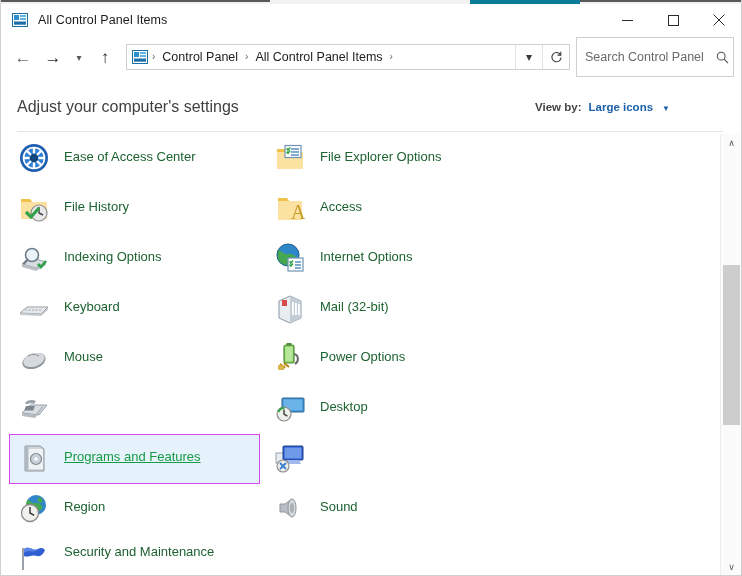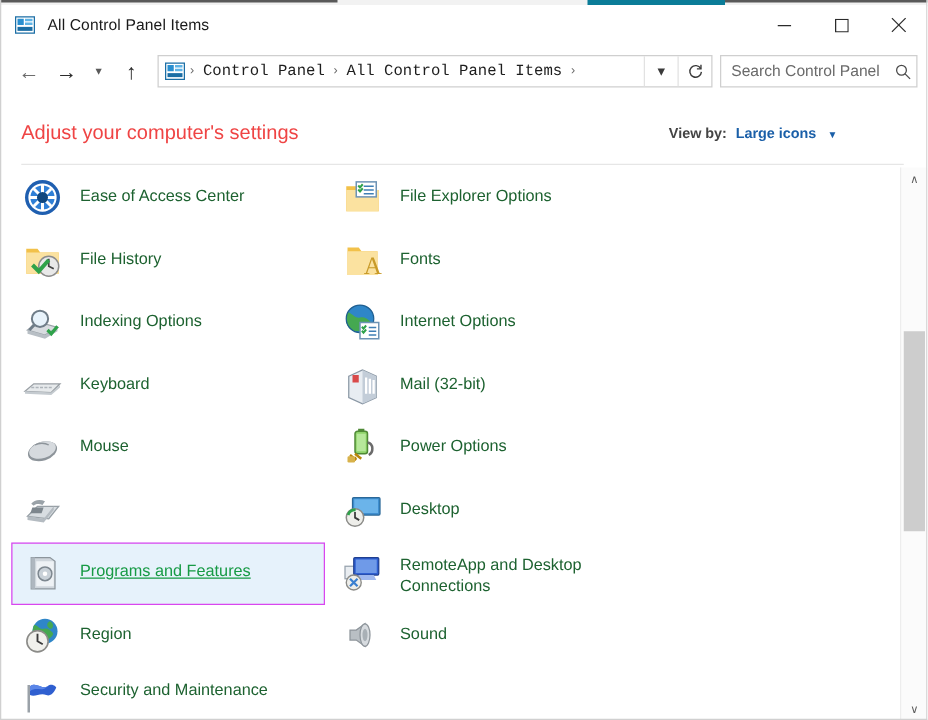--- a/index.html
+++ b/index.html
@@ -135,21 +135,20 @@
     width: 16px; height: 16px;
     margin-left: 5px;
     position: relative;
     flex: none;
   }
   .crumb {
     font-size: 12.5px;
     color: #1d1d1d;
     padding: 0 3px;
     white-space: nowrap;
-    font-family: Liberation Mono, monospace;
   }
   .crumb-sep {
     font-size: 10px;
     color: #6a6a6a;
     padding: 0 4px;
     line-height: 1;
   }
   .crumb-spacer { flex: 1 1 auto; }
   .crumb-divider {
     width: 1px;
@@ -158,21 +157,21 @@
   }
   .crumb-ctl {
     width: 26px; height: 24px;
     display: flex; align-items: center; justify-content: center;
     flex: none;
   }
   .crumb-ctl .gl { font-size: 12px; color: #3a3a3a; line-height: 1; }
 
   .searchbox {
     width: 158px;
-    height: 26px;
+    height: 40px;
     margin-left: 6px;
     margin-right: 8px;
     border: 1px solid #cfcfcf;
     box-sizing: border-box;
     display: flex;
     align-items: center;
     flex: none;
     background: #ffffff;
   }
   .search-ph {
@@ -189,21 +188,21 @@
   .content-head {
     position: absolute;
     top: 84px; left: 0;
     width: 742px; height: 46px;
     display: flex;
     align-items: center;
   }
   .page-title {
     margin-left: 17px;
     font-size: 16px;
-    color: #ef4444;
+    color: #404040;
     text-align: center;
   }
   .viewby-wrap {
     position: absolute;
     right: 72px;
     display: flex;
     align-items: baseline;
     gap: 7px;
     font-weight: bold;
   }
@@ -549,21 +548,21 @@
           <span class="lb">File Explorer Options</span>
         </div>
         <div class="cpitem">
           <span class="ic">
             <svg class="ico-svg" viewBox="0 0 32 32">
               <path d="M4 6h9l2.2 3H28v19H4z" fill="#f2c14a"></path>
               <path d="M4 9h24v19H4z" fill="#fbe2a0"></path>
               <text x="17" y="27" font-family="Liberation Serif, serif" font-size="20" fill="#c89a28">A</text>
             </svg>
           </span>
-          <span class="lb">Fonts</span>
+          <span class="lb">Access</span>
         </div>
         <div class="cpitem">
           <span class="ic">
             <svg class="ico-svg" viewBox="0 0 32 32">
               <circle cx="14" cy="13" r="11" fill="#2f86c8"></circle>
               <path d="M5 8c4 2 6 5 9 4s6 1 8 3-4 8-10 8S2 18 3 12s1-4 2-4z" fill="#45a851"></path>
               <circle cx="14" cy="13" r="11" fill="none" stroke="#1f5f91" stroke-width="1"></circle>
               <rect x="14" y="16" width="15" height="13" fill="#ffffff" stroke="#6d93b5" stroke-width="1.2"></rect>
               <g stroke="#3f7fb5" stroke-width="1.3">
                 <line x1="21" y1="20" x2="27" y2="20"></line>
@@ -620,21 +619,20 @@
           <span class="ic">
             <svg class="ico-svg" viewBox="0 0 32 32">
               <rect x="2" y="11" width="13" height="10" fill="#e9edf1" stroke="#97a2ad" stroke-width="1"></rect>
               <rect x="9" y="4" width="20" height="14" rx="1" fill="#2f5fd0" stroke="#1f3f90" stroke-width="1"></rect>
               <rect x="10.6" y="5.6" width="16.8" height="10.8" fill="#6f9ae8"></rect>
               <path d="M13 18h12l2 4H11z" fill="#9fb8ee"></path>
               <circle cx="9" cy="24" r="6" fill="#eeeeea" stroke="#8b8b88" stroke-width="1.1"></circle>
               <path d="M6 21l6 6M12 21l-6 6" stroke="#3a7fd0" stroke-width="1.8"></path>
             </svg>
           </span>
-          <span class="lb">RemoteApp and Desktop Connections</span>
         </div>
         <div class="cpitem">
           <span class="ic">
             <svg class="ico-svg" viewBox="0 0 32 32">
               <path d="M6 12h5l7-5v18l-7-5H6z" fill="#b9bfc4" stroke="#8e959b" stroke-width="1"></path>
               <ellipse cx="18" cy="16" rx="4" ry="9" fill="#d7dbdf" stroke="#8e959b" stroke-width="1"></ellipse>
               <ellipse cx="18" cy="16" rx="2" ry="5" fill="#a9b0b6"></ellipse>
             </svg>
           </span>
           <span class="lb">Sound</span>

